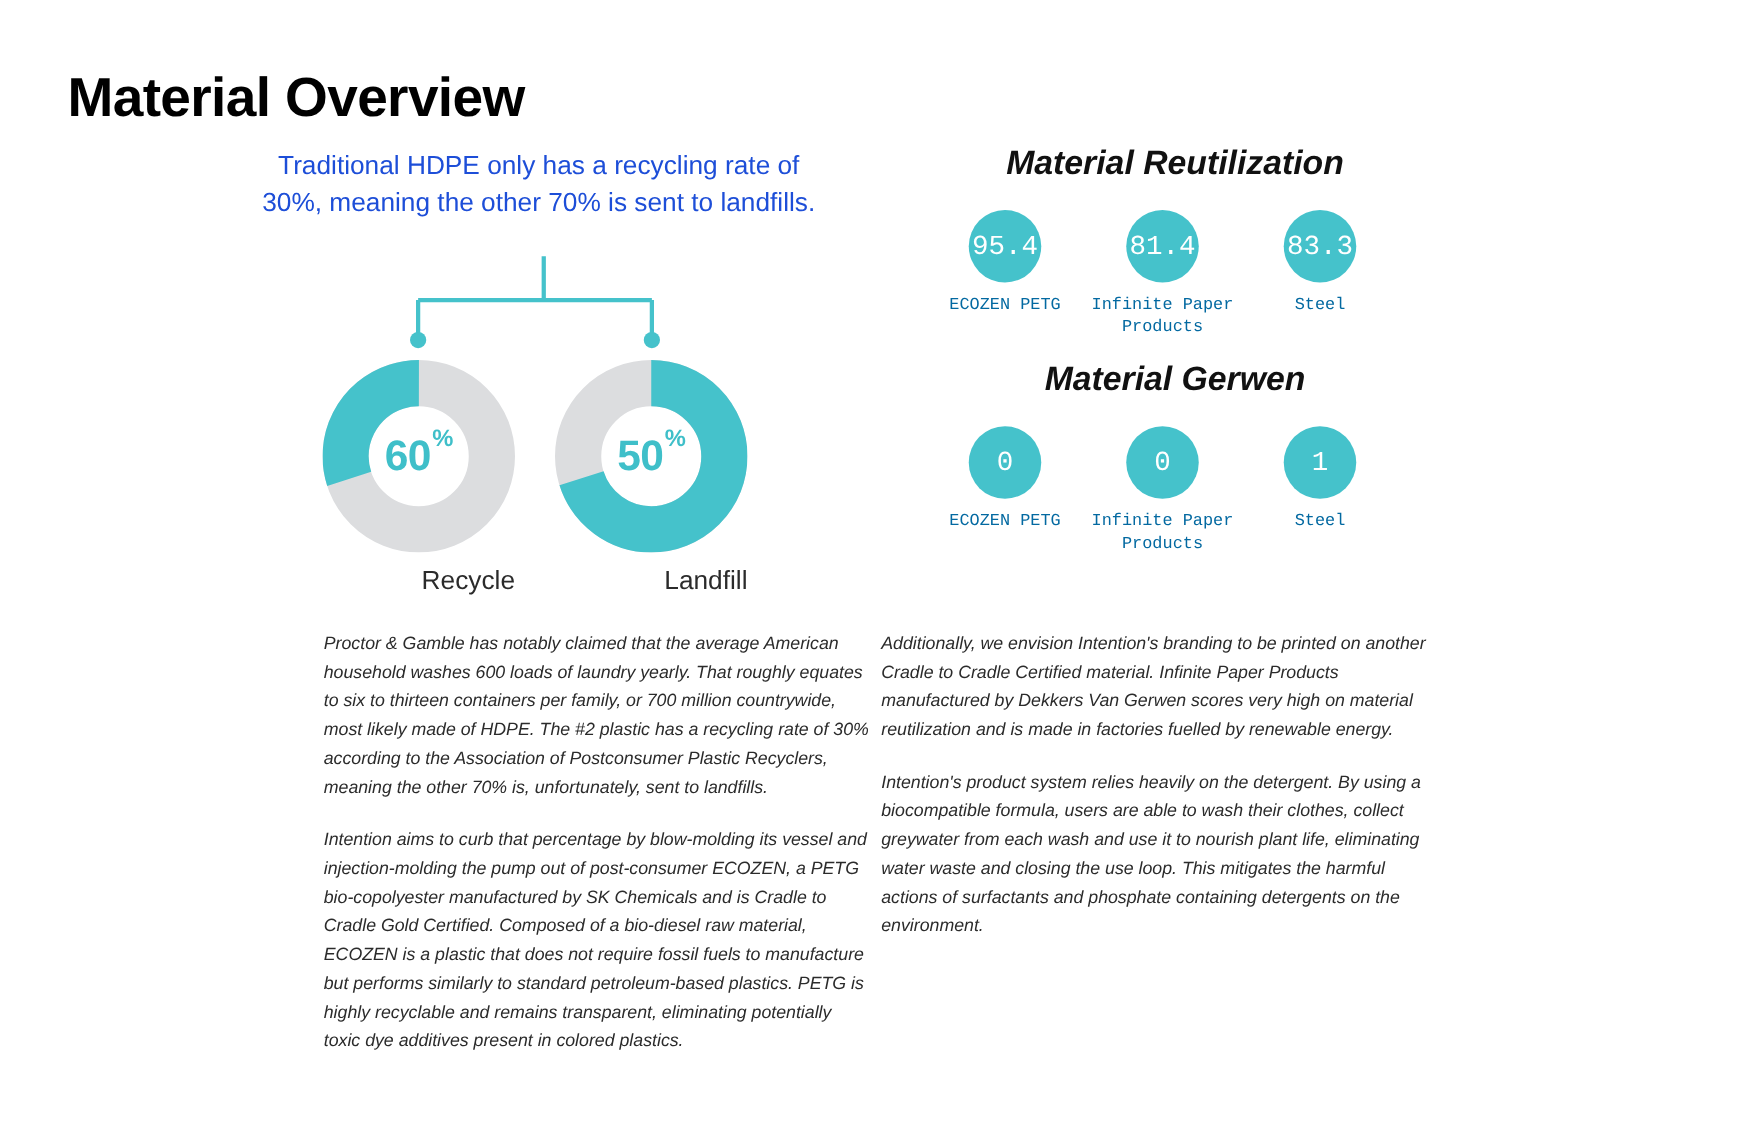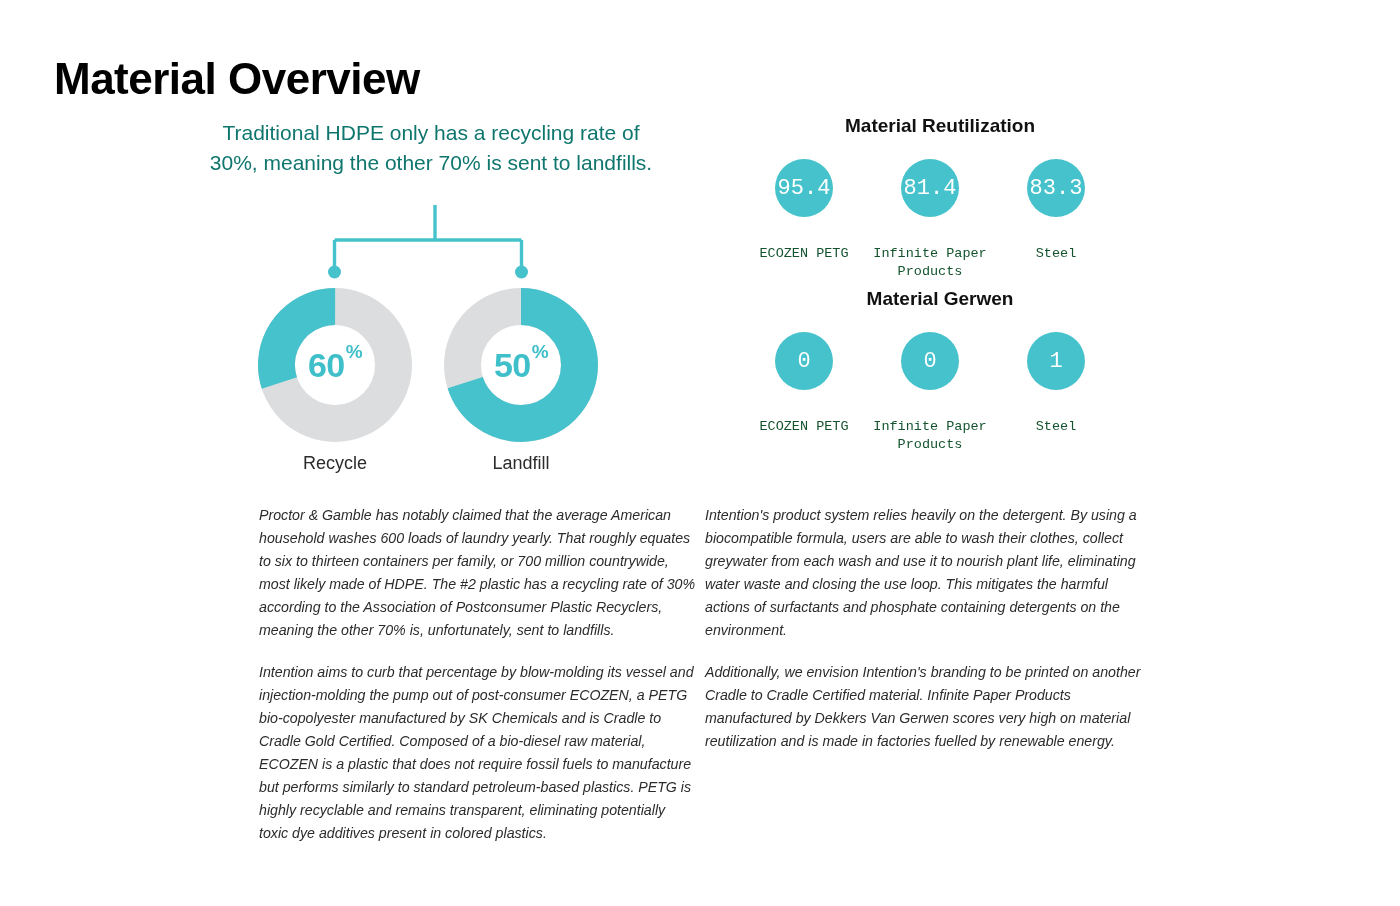--- a/index.html
+++ b/index.html
@@ -30,21 +30,21 @@
 
   
   #intro-statement {
     position: absolute;
     left: 205px;
     top: 118px;
     width: 452px;
     text-align: center;
     font-size: 21px;
     line-height: 1.42;
-    color: #0f766e;
+    color: #1d4ed8;
   }
 
   
   #connector {
     position: absolute;
     left: 320px;
     top: 198px;
     width: 220px;
     height: 90px;
   }
@@ -81,40 +81,41 @@
     font-size: 19px;
     font-weight: bold;
     align-self: flex-start;
     margin-top: 53px;
     margin-left: 1px;
   }
   .donut-caption {
     position: absolute;
     top: 165px;
     width: 154px;
-    text-align: center;
-    font-size: 18px;
+    text-align: right;
+    font-size: 21px;
     color: #2b2b2b;
   }
 
   
   .metric-section {
     position: absolute;
     width: 400px;
   }
   #section-reutilization { left: 740px; top: 115px; }
   #section-health        { left: 740px; top: 288px; }
 
   .section-title {
     width: 400px;
     text-align: center;
-    font-size: 19px;
+    font-size: 27px;
     font-weight: bold;
     color: #111111;
     margin: 0;
+    font-style: italic;
   }
   .bubble-row {
     position: relative;
     height: 110px;
     margin-top: 22px;
   }
   .bubble-item {
     position: absolute;
     width: 124px;
     text-align: center;
@@ -131,24 +132,24 @@
     margin: 0 auto;
     display: flex;
     align-items: center;
     justify-content: center;
     color: #ffffff;
     font-size: 22px;
     font-weight: normal;
     letter-spacing: 0px;
   }
   .bubble-label {
-    margin-top: 28px;
+    margin-top: 10px;
     font-size: 13.5px;
     line-height: 1.33;
-    color: #14532d;
+    color: #0369a1;
   }
 
   
   .body-col {
     position: absolute;
     width: 438px;
     font-size: 14.2px;
     line-height: 1.62;
     color: #2b2b2b;
   }
@@ -236,15 +237,15 @@
     </div>
   </div>
 </section>
 
 <div id="body-col-left" class="body-col">
   <p>Proctor &amp; Gamble has notably claimed that the average American household washes 600 loads of laundry yearly. That roughly equates to six to thirteen containers per family, or 700 million countrywide, most likely made of HDPE. The #2 plastic has a recycling rate of 30% according to the Association of Postconsumer Plastic Recyclers, meaning the other 70% is, unfortunately, sent to landfills.</p>
   <p>Intention aims to curb that percentage by blow-molding its vessel and injection-molding the pump out of post-consumer ECOZEN, a PETG bio-copolyester manufactured by SK Chemicals and is Cradle to Cradle Gold Certified. Composed of a bio-diesel raw material, ECOZEN is a plastic that does not require fossil fuels to manufacture but performs similarly to standard petroleum-based plastics. PETG is highly recyclable and remains transparent, eliminating potentially toxic dye additives present in colored plastics.</p>
 </div>
 
 <div id="body-col-right" class="body-col">
+  <p>Additionally, we envision Intention's branding to be printed on another Cradle to Cradle Certified material. Infinite Paper Products manufactured by Dekkers Van Gerwen scores very high on material reutilization and is made in factories fuelled by renewable energy.</p>
   <p>Intention's product system relies heavily on the detergent. By using a biocompatible formula, users are able to wash their clothes, collect greywater from each wash and use it to nourish plant life, eliminating water waste and closing the use loop. This mitigates the harmful actions of surfactants and phosphate containing detergents on the environment.</p>
-  <p>Additionally, we envision Intention's branding to be printed on another Cradle to Cradle Certified material. Infinite Paper Products manufactured by Dekkers Van Gerwen scores very high on material reutilization and is made in factories fuelled by renewable energy.</p>
 </div>
 
 </body></html>

